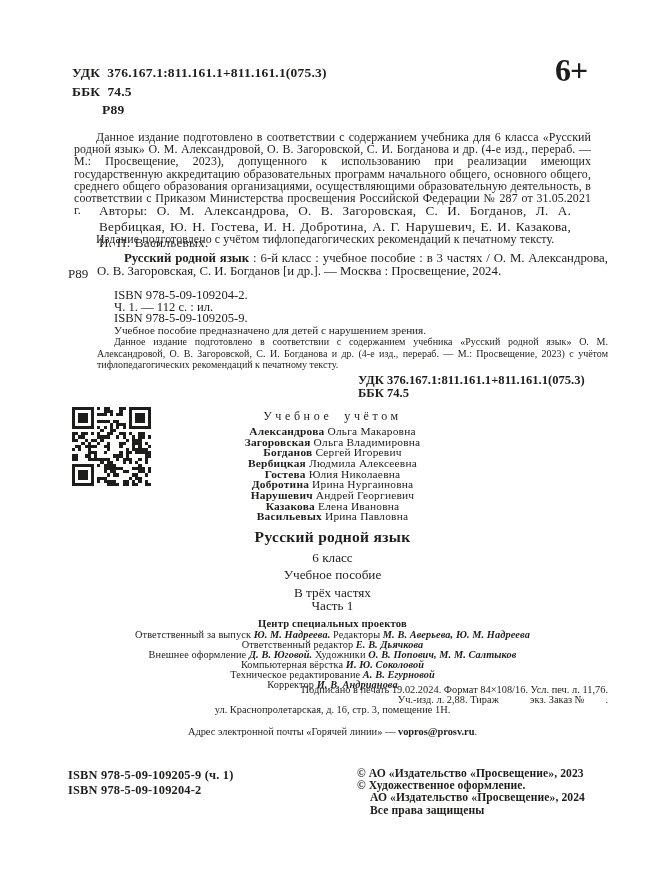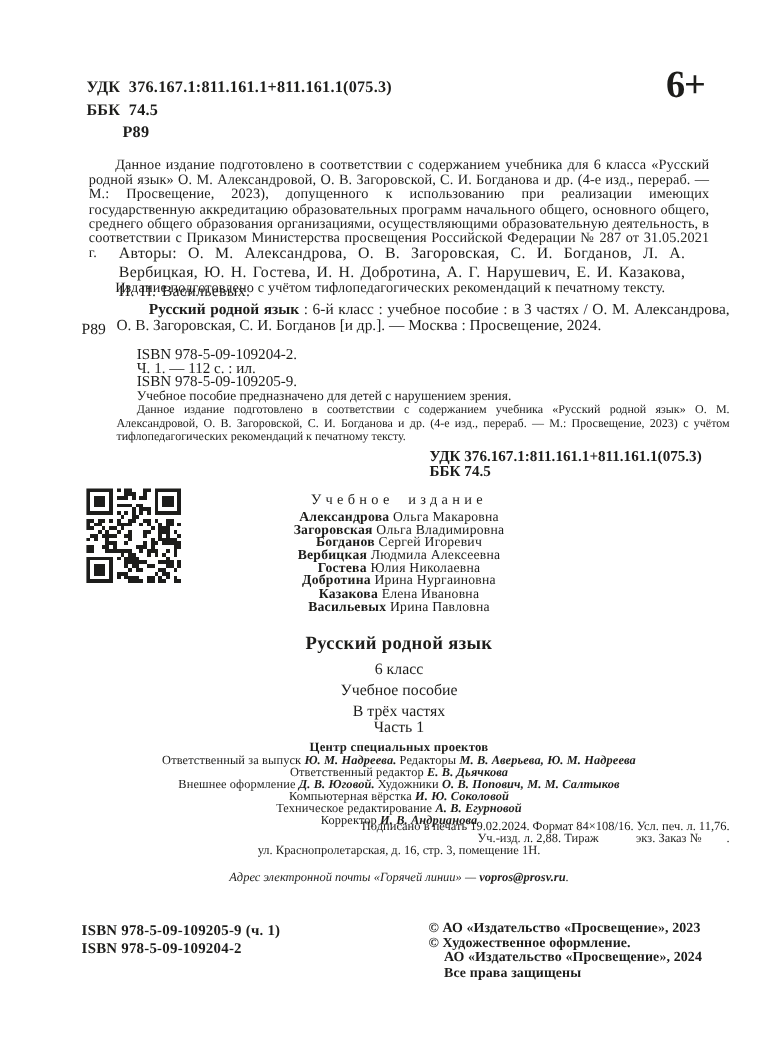--- a/index.html
+++ b/index.html
@@ -47,21 +47,21 @@
   .names{top:426px;font-size:11.4px;line-height:10.65px;letter-spacing:.2px;}
   .book-title{top:528px;font-size:15.5px;font-weight:bold;letter-spacing:.3px;}
   .grade{top:550px;font-size:13.2px;}
   .subtitle{top:567px;font-size:13.2px;}
   .parts{top:585px;font-size:13.2px;}
   .partno{top:598px;font-size:13.2px;}
   .center-label{top:618px;font-size:10.6px;font-weight:bold;letter-spacing:.2px;}
   .credits{top:630px;font-size:10.3px;line-height:9.9px;letter-spacing:.1px;}
   .printinfo{top:685px;font-size:10.4px;line-height:10px;text-align:right;}
   .publisher{top:705px;font-size:10.4px;line-height:10px;}
-  .email-line{top:726px;font-size:10.4px;font-style:italic;}
+  .email-line{top:726px;font-size:10.4px;}
 
   
   .isbn-bottom{left:68px;top:768px;font-weight:bold;font-size:12.4px;line-height:14.6px;letter-spacing:.2px;}
   .copyright{left:357px;top:768px;font-weight:bold;font-size:11.6px;line-height:12.2px;letter-spacing:.1px;}
   .copyright .ind{padding-left:13px;}
 
   b,.b{font-weight:bold;}
   i{font-style:italic;font-weight:bold;}
 </style>
 </head>
@@ -395,29 +395,30 @@
     <rect x="13" y="24" width="1" height="1" fill="#1d1d1b"></rect>
     <rect x="14" y="24" width="1" height="1" fill="#1d1d1b"></rect>
     <rect x="16" y="24" width="1" height="1" fill="#1d1d1b"></rect>
     <rect x="17" y="24" width="1" height="1" fill="#1d1d1b"></rect>
     <rect x="19" y="24" width="1" height="1" fill="#1d1d1b"></rect>
     <rect x="20" y="24" width="1" height="1" fill="#1d1d1b"></rect>
     <rect x="23" y="24" width="1" height="1" fill="#1d1d1b"></rect>
     <rect x="24" y="24" width="1" height="1" fill="#1d1d1b"></rect>
   </svg>
 
-<div class="abs ccol edition-type">Учебное издание</div>
+<div class="abs ccol edition-type">Учебное учётом</div>
 
 <div class="abs ccol names" id="authors-list">
     <div><b>Александрова</b> Ольга Макаровна</div>
     <div><b>Загоровская</b> Ольга Владимировна</div>
     <div><b>Богданов</b> Сергей Игоревич</div>
     <div><b>Вербицкая</b> Людмила Алексеевна</div>
     <div><b>Гостева</b> Юлия Николаевна</div>
     <div><b>Добротина</b> Ирина Нургаиновна</div>
+    <div><b>Нарушевич</b> Андрей Георгиевич</div>
     <div><b>Казакова</b> Елена Ивановна</div>
     <div><b>Васильевых</b> Ирина Павловна</div>
   </div>
 
 <div class="abs ccol book-title">Русский родной язык</div>
 <div class="abs ccol grade">6 класс</div>
 <div class="abs ccol subtitle">Учебное пособие</div>
 <div class="abs ccol parts">В трёх частях</div>
 <div class="abs ccol partno">Часть 1</div>
 

